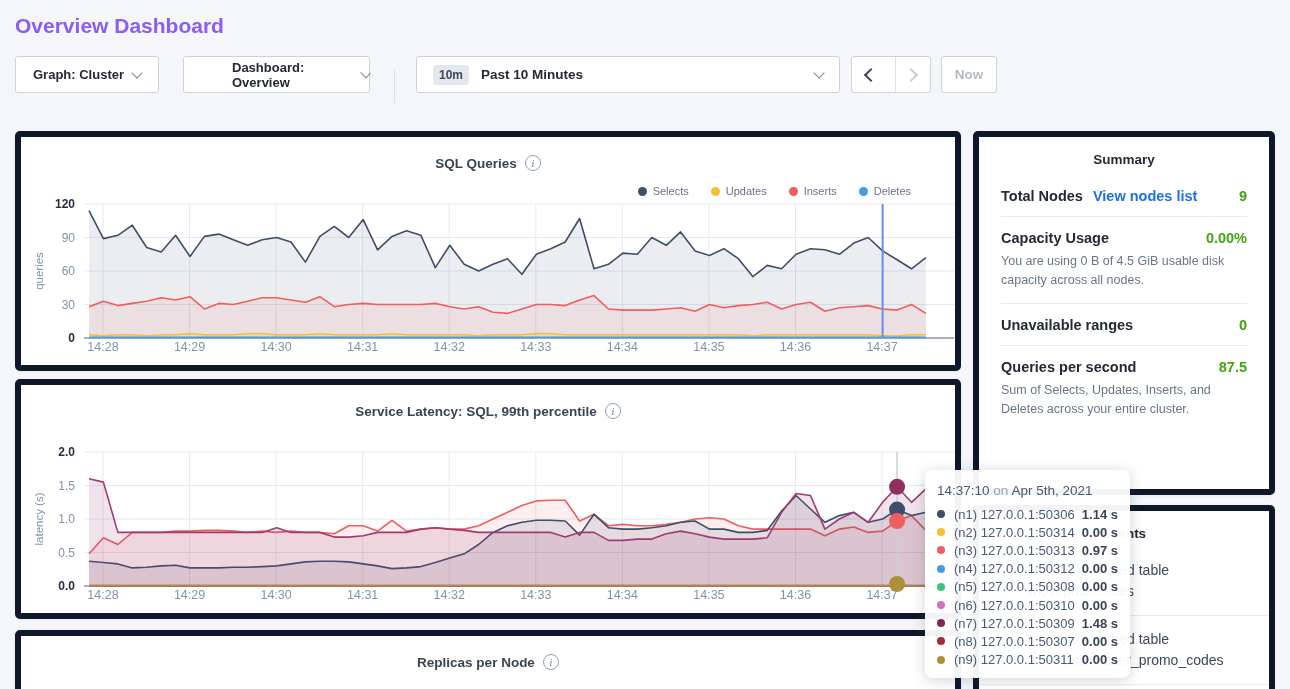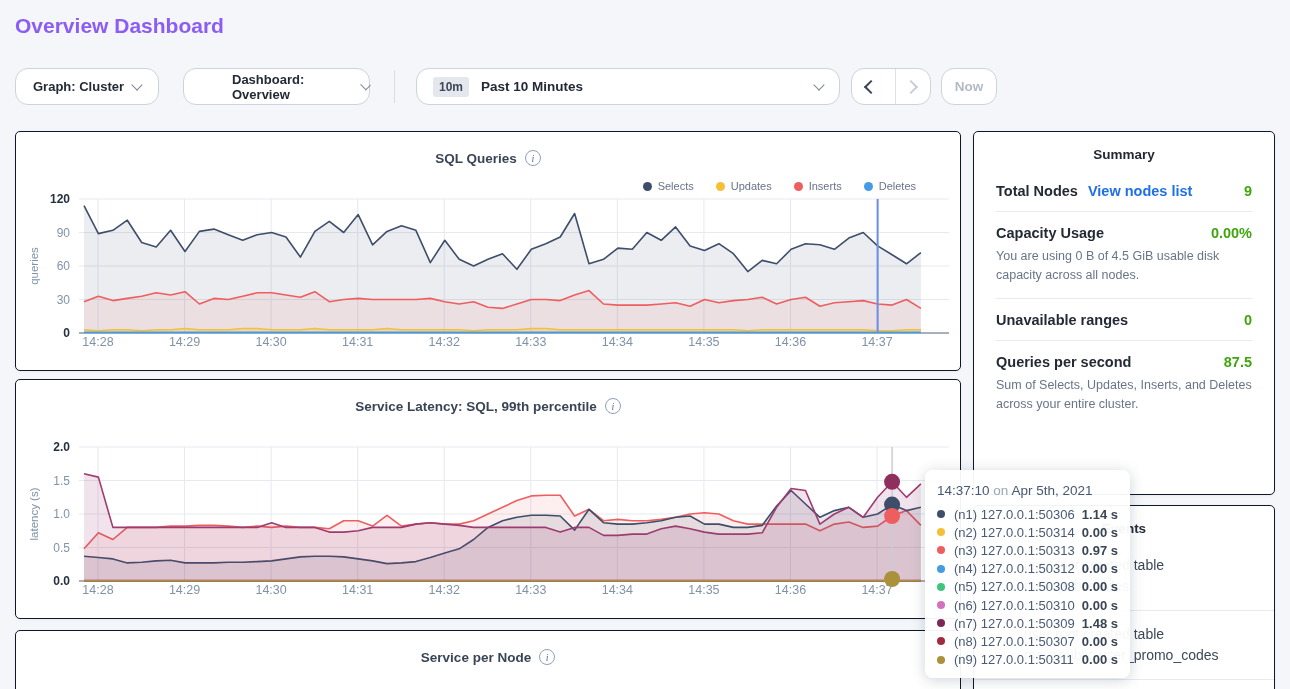--- a/index.html
+++ b/index.html
@@ -6,40 +6,40 @@
   html,body { width:1290px; height:689px; overflow:hidden; }
   body {
     position:relative;
     background:#f4f6f9;
     font-family:"Liberation Sans", sans-serif;
     color:#242a35;
   }
   .page-title { position:absolute; left:15px; top:14px; font-size:21px; font-weight:600; color:#8b5cf6; }
 
   
-  .ctl { position:absolute; top:68px; height:37px; background:#fff; border:1px solid #cdd3dc; border-radius:13px;
+  .ctl { position:absolute; top:56px; height:37px; background:#fff; border:1px solid #cdd3dc; border-radius:3px;
          display:flex; align-items:center; justify-content:center; gap:9px; font-size:13px; font-weight:bold; color:#242a35; cursor:pointer; }
   .dd-graph { left:15px; width:144px; }
   .dd-dash  { left:183px; width:187px;padding-left:48px; }
   .v-divider { position:absolute; left:394px; top:70px; width:1px; height:33px; background:#d9dde4; }
   .timepicker { left:416px; width:424px; justify-content:flex-start; padding:0 16px; gap:12px; }
   .time-badge { background:#e4e7ee; color:#3c4658; font-size:12px; font-weight:bold; border-radius:3px; padding:3px 6px; }
   .time-label { font-size:13.5px; font-weight:bold; }
   .timepicker .chev-down { position:absolute; right:16px; }
   .chev-down { width:8px; height:8px; border-left:1.7px solid #7e8798; border-bottom:1.7px solid #7e8798; transform:rotate(-45deg); margin-top:-4px; }
   .navgroup { left:851px; width:80px; padding:0; }
   .navgroup .half { width:40px; height:100%; display:flex; align-items:center; justify-content:center; }
   .navgroup .half + .half { border-left:1px solid #dde1e8; }
   .chev { width:10px; height:10px; border-left:2.2px solid #394455; border-bottom:2.2px solid #394455; }
   .chev.left  { transform:rotate(45deg); margin-left:4px; }
   .chev.right { transform:rotate(225deg); margin-right:4px; border-color:#c8cdd7; }
   .btn-now { left:941px; width:56px; color:#b3bac5; font-size:13.5px; cursor:default; }
 
   
-  .panel { position:absolute; background:#fff; border:1px solid #0f172a; border-radius:5px; box-shadow:0 1px 3px rgba(60,75,100,.06); }
+  .panel { position:absolute; background:#fff; border:6px solid #0f172a; border-radius:5px; box-shadow:0 1px 3px rgba(60,75,100,.06); }
   .p-sql      { left:15px; top:131px; width:946px; height:240px; }
   .p-latency  { left:15px; top:379px; width:946px; height:240px; }
   .p-replicas { left:15px; top:630px; width:946px; height:100px; }
   .p-summary  { left:973px; top:131px; width:302px; height:364px; }
   .p-events   { left:973px; top:505px; width:302px; height:220px; overflow:hidden; }
 
   .chart-title-row { display:flex; align-items:center; justify-content:center; gap:8px; padding-top:18px; }
   .chart-title { font-size:13.5px; font-weight:bold; color:#394455; }
   .info-icon { width:16px; height:16px; border:1px solid #8fa0b8; border-radius:50%; display:inline-flex; align-items:center; justify-content:center;
                font-size:10px; color:#5b7193; font-family:"Liberation Serif", serif; font-style:italic; cursor:pointer; }
@@ -221,21 +221,21 @@
       <line x1="876.0799999999999" y1="10" x2="876.0799999999999" y2="144" stroke="#c9cdd5" stroke-width="1.5"></line>
       <circle cx="876.0799999999999" cy="44.84" r="8" fill="#8e2f5e"></circle>
       <circle cx="876.0799999999999" cy="67.62" r="8" fill="#3e4e6a"></circle>
       <circle cx="876.0799999999999" cy="79.01" r="8" fill="#ef5e5e"></circle>
       <circle cx="876.0799999999999" cy="141.99" r="8" fill="#ab913c"></circle>
     </svg>
 </div>
 
 <div class="panel p-replicas">
   <div class="chart-title-row">
-    <span class="chart-title">Service per Node</span>
+    <span class="chart-title">Replicas per Node</span>
     <span class="info-icon">i</span>
   </div>
 </div>
 
 <div class="panel p-summary">
   <div class="panel-heading">Summary</div>
   <div class="summary-body">
     <div class="srow">
       <div class="srow-line">
         <span class="srow-label">Total Nodes</span>

